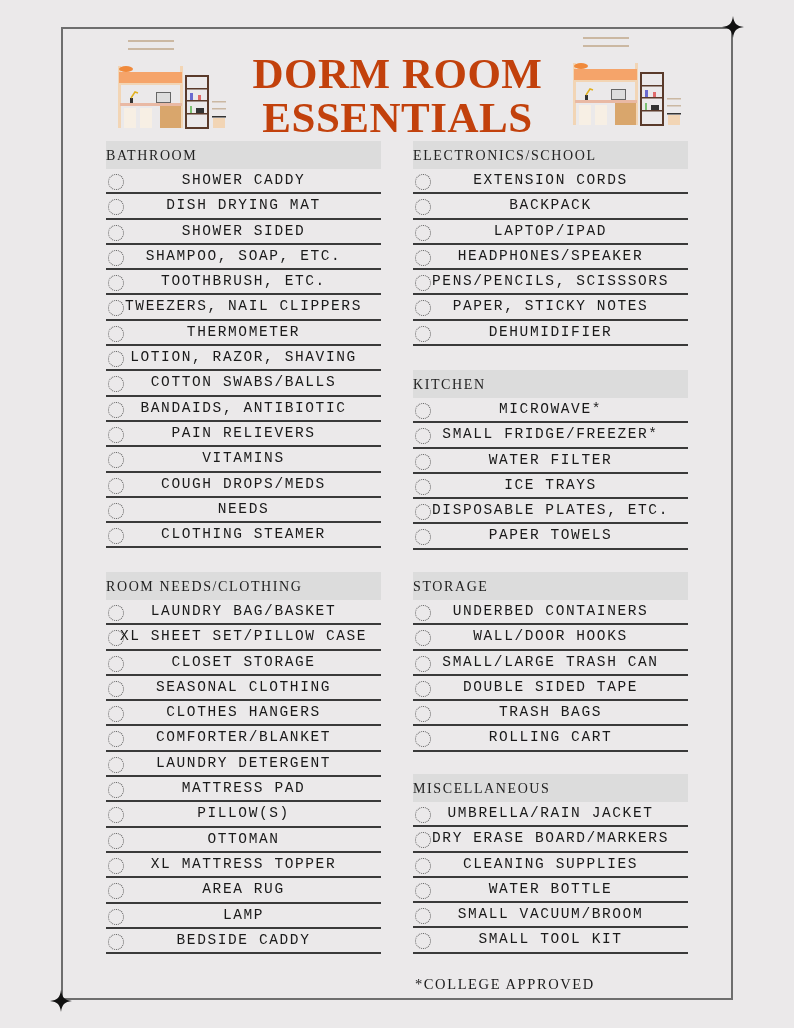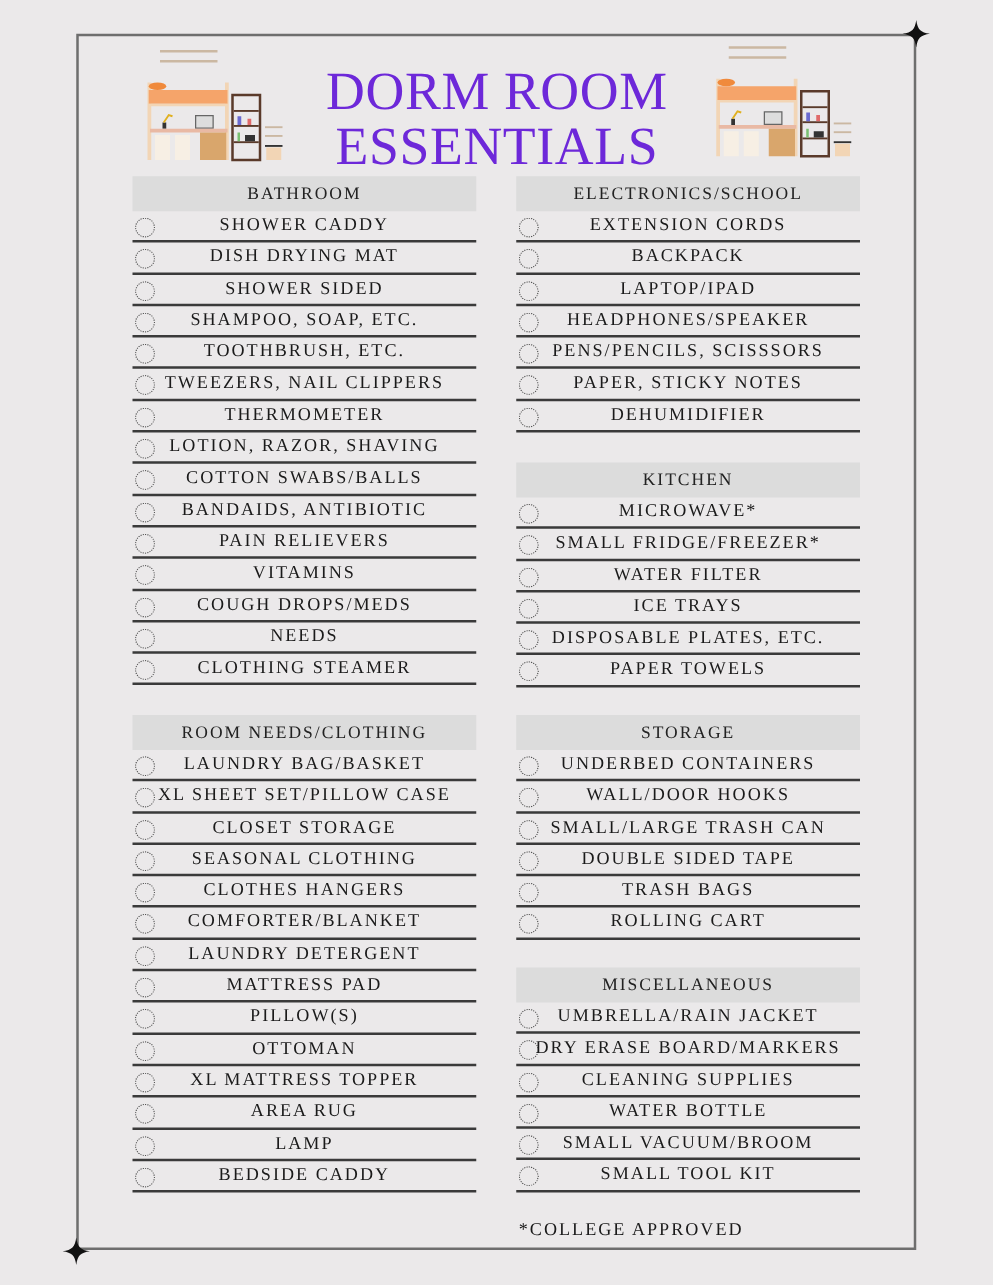--- a/index.html
+++ b/index.html
@@ -3,30 +3,30 @@
 <meta charset="utf-8">
 <style>
   html, body { margin:0; padding:0; }
   body { width:794px; height:1028px; background:#ebe9ea; position:relative; overflow:hidden;
          font-family:"Liberation Serif","DejaVu Serif",serif; color:#1a1a1a; }
   .frame { position:absolute; left:61px; top:27px; width:672px; height:973px;
            border:2px solid #6e6e6e; box-sizing:border-box; }
   .star { position:absolute; width:22px; height:22px; }
   .star svg { width:100%; height:100%; display:block; }
   .title { position:absolute; left:230px; top:52px; width:335px; text-align:center;
-           font-size:43px; line-height:44px; letter-spacing:0.5px; color:#6d28d9; font-weight:normal; }
+           font-size:43px; line-height:44px; letter-spacing:0.5px; color:#c2410c; font-weight:bold; }
   .illus { position:absolute; width:118px; height:98px; }
   .section { position:absolute; width:275px; }
-  .sec-head { height:28px; background:#dcdcdc; text-align:center; font-size:14px;
+  .sec-head { height:28px; background:#dcdcdc; text-align:left; font-size:14px;
               letter-spacing:1.6px; line-height:29px; color:#222; }
   .row { position:relative; height:25.3px; border-bottom:2px solid #3a3a3a; box-sizing:border-box; }
   .row .cb { position:absolute; left:2px; top:5px; width:16px; height:16px; border-radius:50%;
              border:1.3px dotted #555; box-sizing:border-box; }
   .row .lbl { position:absolute; left:0; right:0; top:3px; text-align:center; font-size:14.5px;
-              letter-spacing:1.6px; white-space:nowrap; color:#1a1a1a; }
+              letter-spacing:1.6px; white-space:nowrap; color:#1a1a1a;font-family:Liberation Mono, monospace; }
   .footnote { position:absolute; left:415px; top:976px; width:270px; text-align:left;
               font-size:14.5px; letter-spacing:1.6px; }
 </style>
 </head>
 <body>
 
 <div class="frame"></div>
 
 <div class="star" style="left:722px;top:16px">
   <svg viewBox="0 0 20 20">

